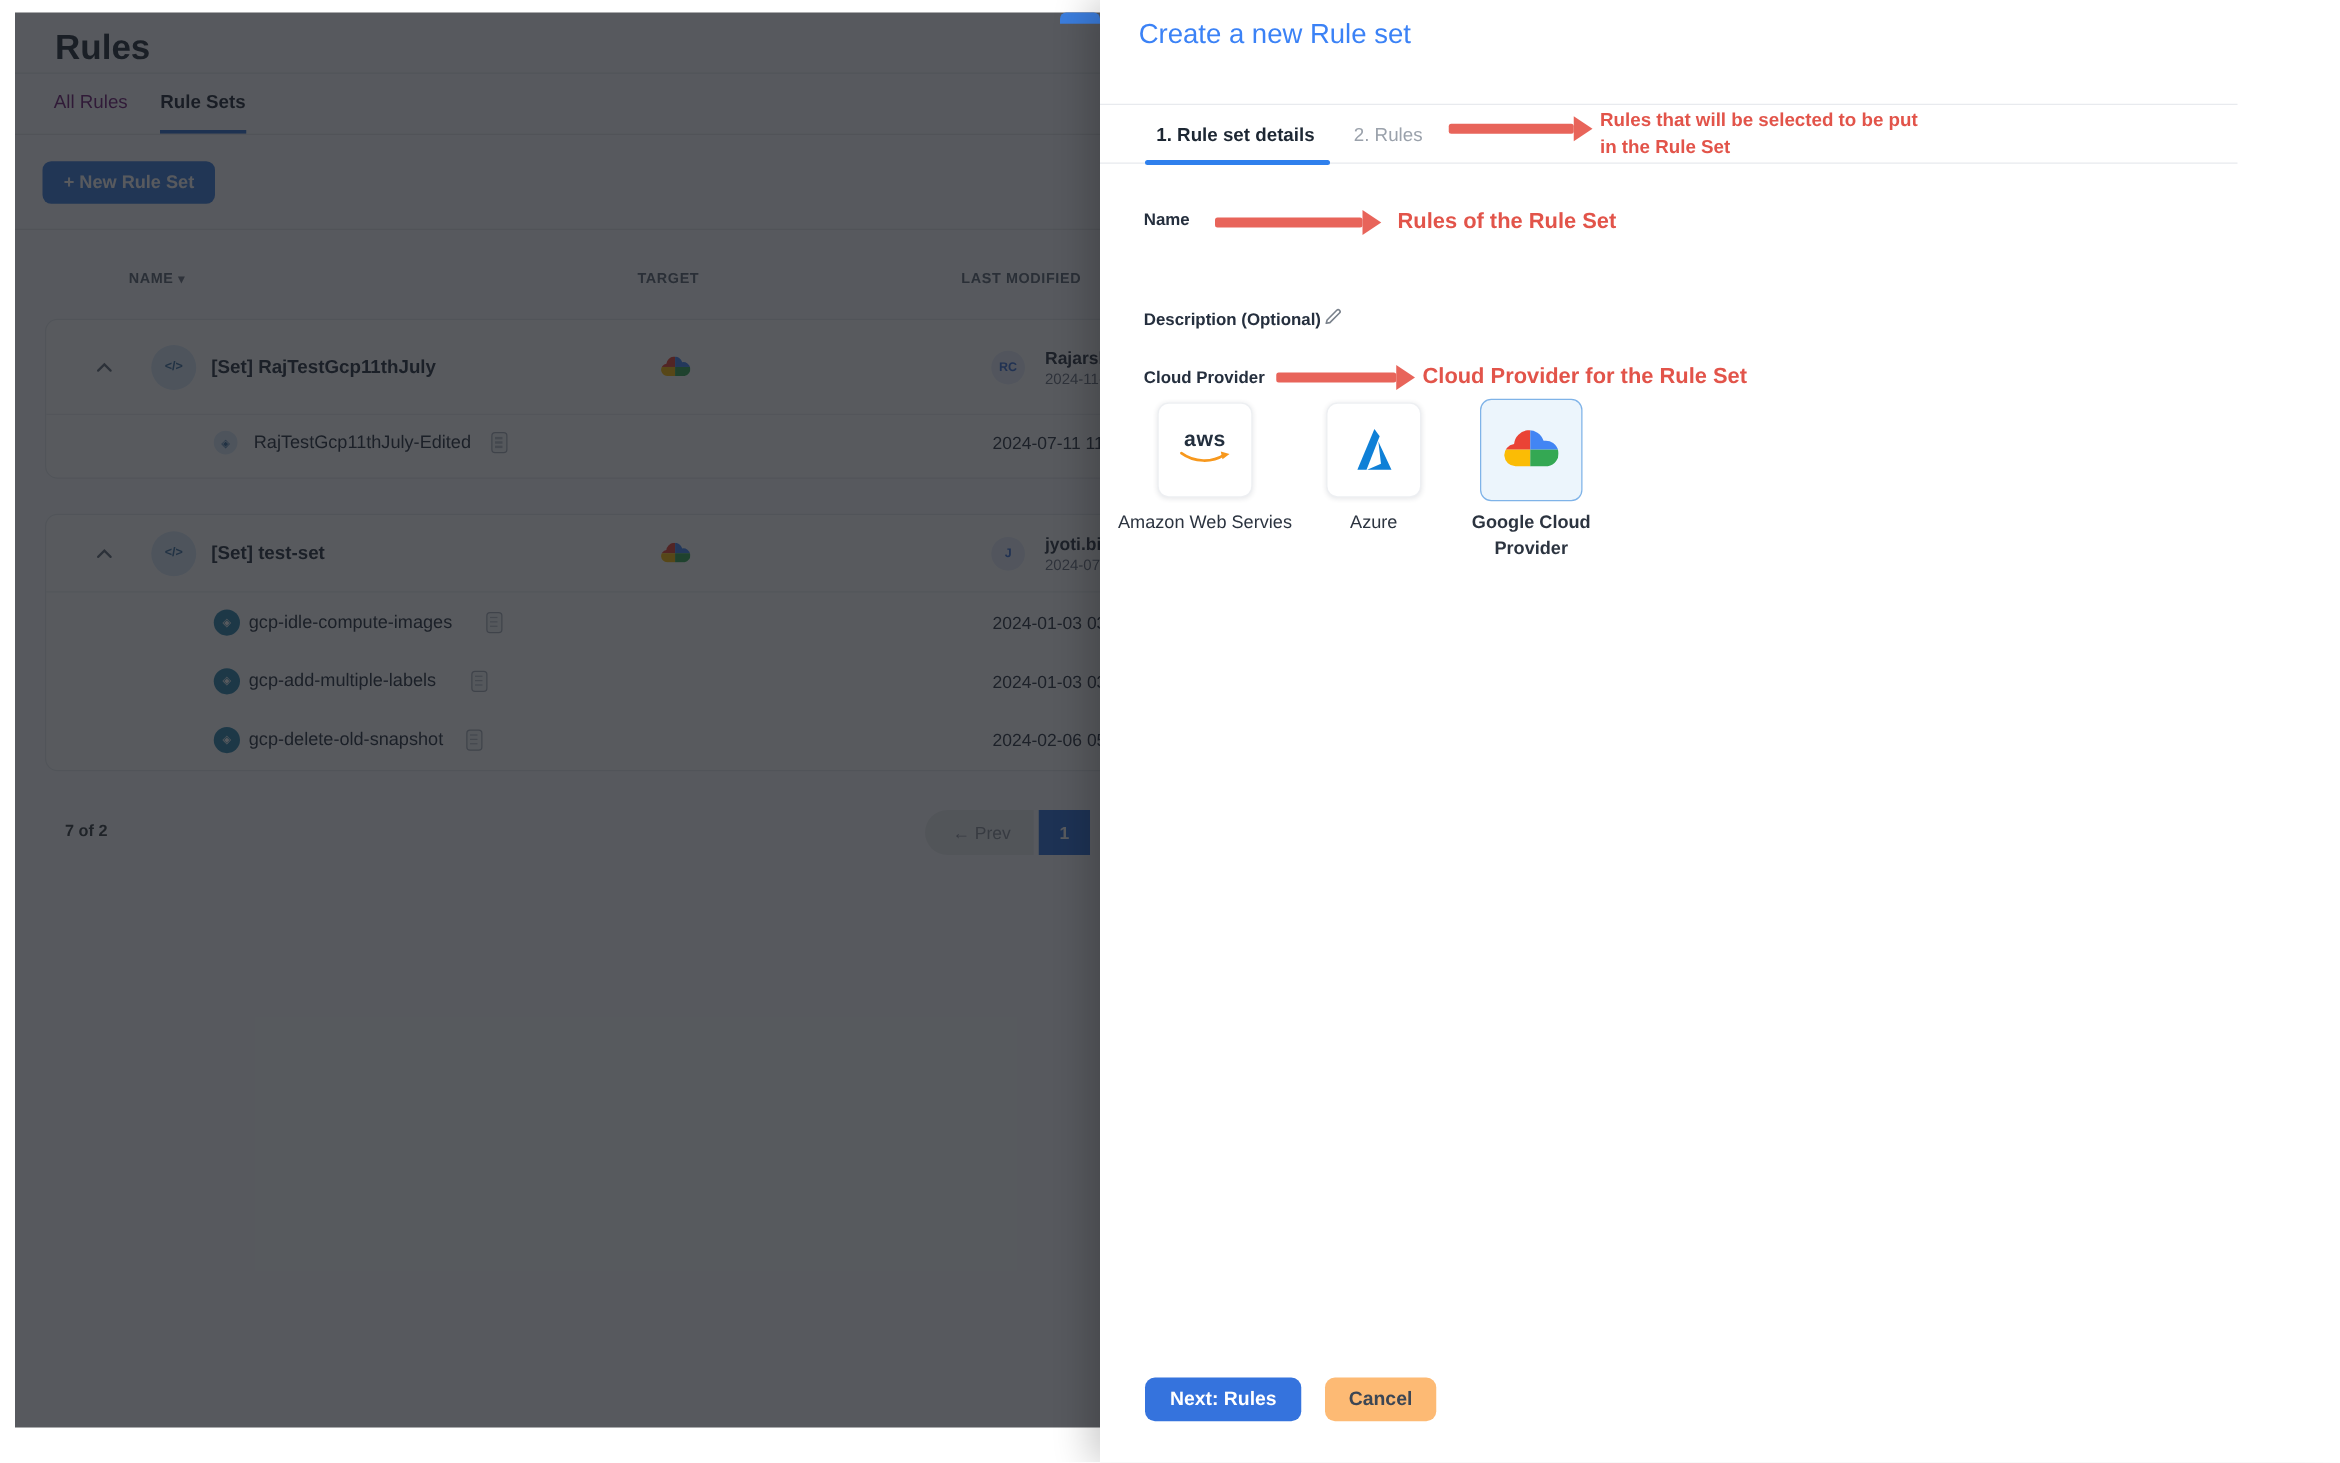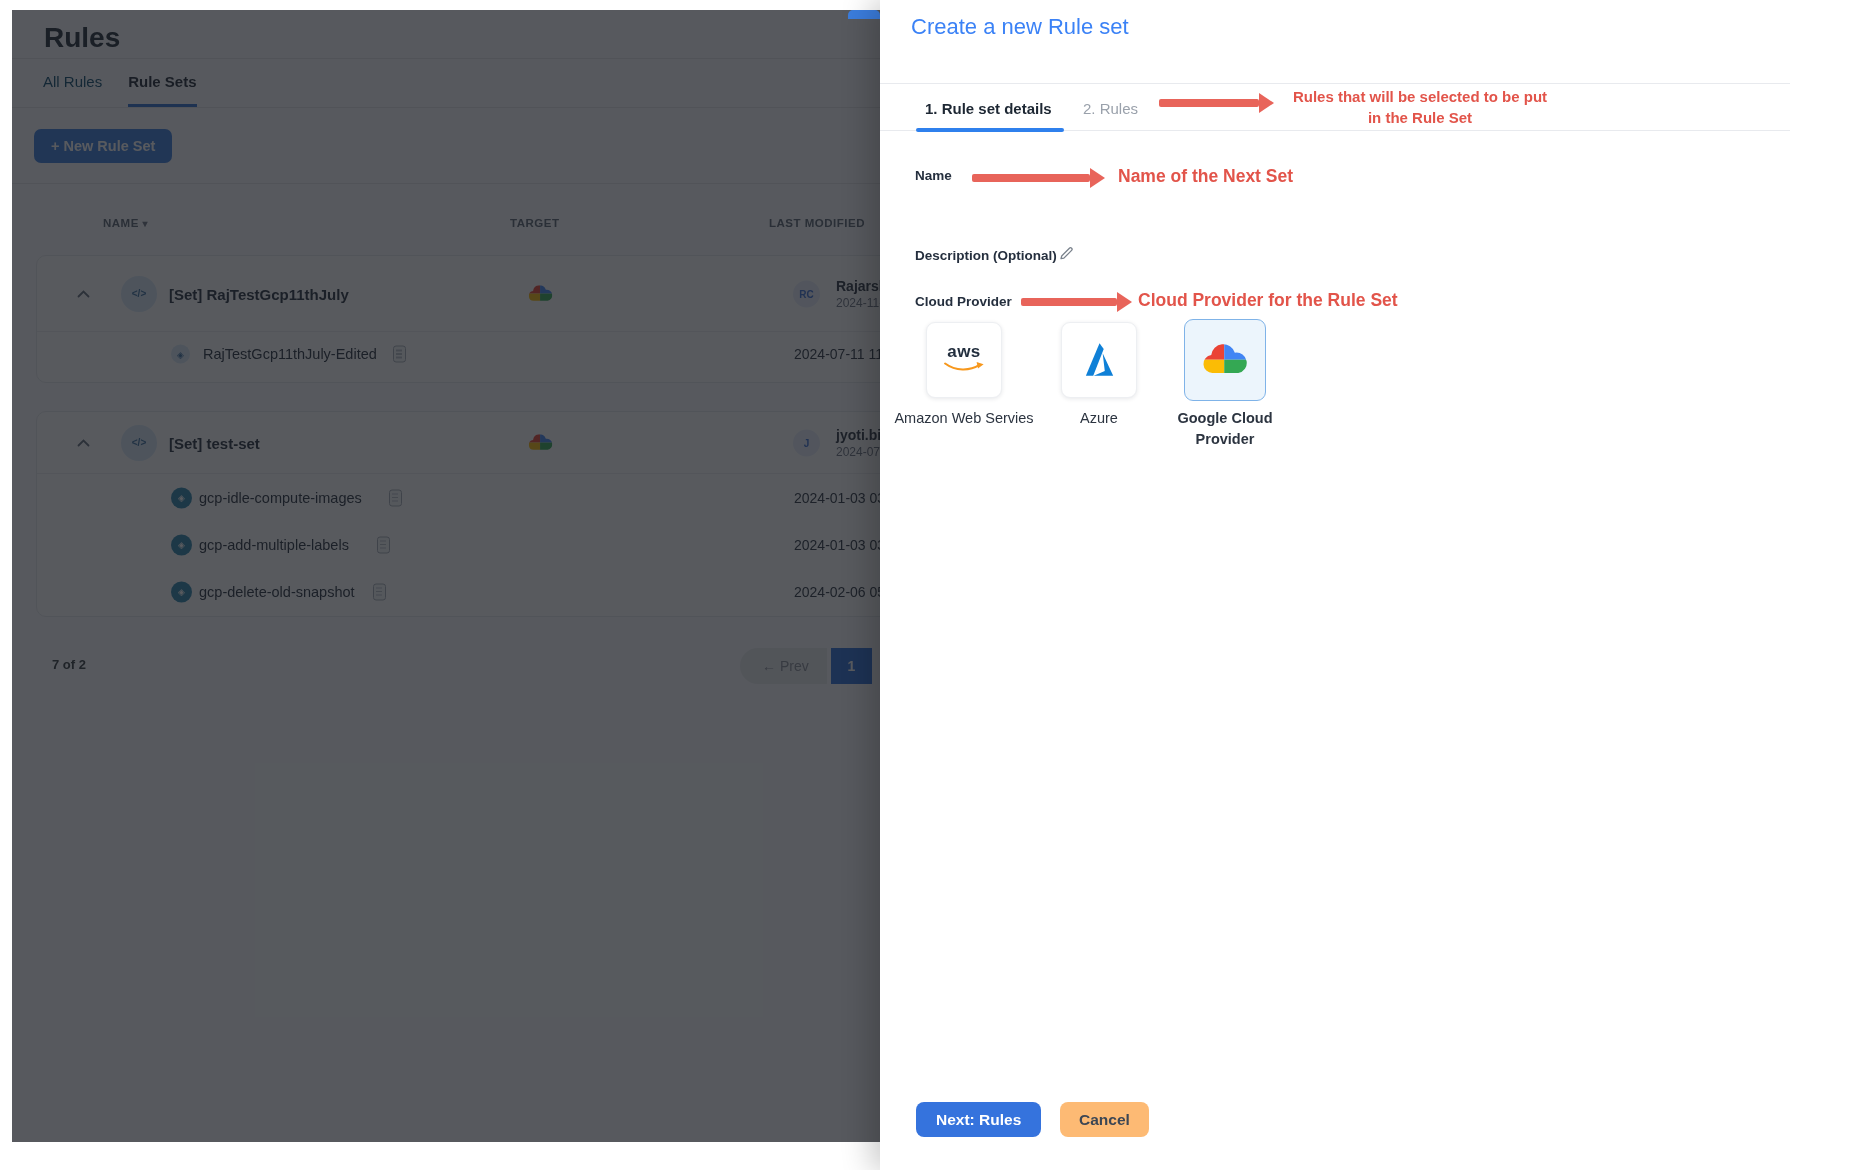--- a/index.html
+++ b/index.html
@@ -7,21 +7,21 @@
   .stage{position:relative;width:1872px;height:1170px;background:#ffffff;overflow:hidden;}
 
   
   .page{position:absolute;left:12px;top:10px;right:0;height:1132px;background:#fbfcfd;}
   .pg-title{position:absolute;left:32px;top:12px;font-size:28px;font-weight:800;color:#222b38;margin:0;}
   .hr{position:absolute;left:0;right:0;height:1px;background:#e4e7ea;}
   .hr-title{top:48px;}
   .hr-tabs{top:97px;}
   .hr-section{top:173px;}
   .tabs{position:absolute;left:31px;top:63px;display:flex;gap:26px;}
-  .tab{font-size:15px;color:#0c4a6e;padding-bottom:14px;cursor:pointer;}
+  .tab{font-size:15px;color:#701a75;padding-bottom:14px;cursor:pointer;}
   .tab.active{color:#1f2733;font-weight:700;border-bottom:3px solid #2f6fd0;}
   .btn-new{position:absolute;left:22px;top:119px;height:34px;padding:0 17px;background:#3b7ddd;color:#fff;
            font-size:14.5px;font-weight:700;border:none;border-radius:7px;cursor:pointer;}
   .thead{position:absolute;left:0;right:0;top:207px;font-size:11.5px;font-weight:700;letter-spacing:.5px;color:#5a6472;}
   .thead .col-name{position:absolute;left:91px;}
   .thead .sort{color:#6b7280;font-size:10px;}
   .thead .col-target{position:absolute;left:498px;}
   .thead .col-mod{position:absolute;left:757px;}
 
   .card{position:absolute;left:24px;right:-8px;background:#ffffff;border:1px solid #e6e9ed;border-radius:10px;}
@@ -71,21 +71,21 @@
   .step2{left:203px;color:#9aa1ab;}
   .step-underline{position:absolute;left:36px;bottom:-2px;width:148px;height:4px;background:#2f80ed;border-radius:2px;}
 
   .rarrow{position:absolute;height:8px;background:#e8645a;border-radius:2px;z-index:3;}
   .rarrow::after{content:"";position:absolute;right:-15px;top:50%;transform:translateY(-50%);
                  border-left:15px solid #e8645a;border-top:10px solid transparent;border-bottom:10px solid transparent;}
   .arrow-steps{left:279px;top:99px;width:100px;}
   .arrow-name{left:92px;top:174px;width:118px;}
   .arrow-cp{left:141px;top:298px;width:96px;}
   .ann{position:absolute;color:#e2544a;font-weight:800;z-index:3;}
-  .ann-steps{left:400px;top:86px;width:280px;text-align:center;font-size:15px;line-height:21px;}
+  .ann-steps{left:400px;top:86px;width:280px;text-align:left;font-size:15px;line-height:21px;}
   .ann-name{left:238px;top:166px;font-size:17.5px;}
   .ann-cp{left:258px;top:290px;font-size:17.5px;}
 
   .f-label{position:absolute;font-size:13.5px;font-weight:700;color:#252f3e;}
   .lbl-name{left:35px;top:168px;}
   .lbl-desc{left:35px;top:248px;}
   .pencil{position:absolute;left:178px;top:245px;line-height:0;cursor:pointer;}
   .lbl-cp{left:35px;top:294px;}
 
   .inputwrap{position:absolute;left:35px;top:192px;width:357px;height:37px;border:1.6px solid #8fb9ee;border-radius:8px;
@@ -240,21 +240,21 @@
     </div>
 
     <div class="rarrow arrow-steps"></div>
     <div class="ann ann-steps">
       <div>Rules that will be selected to be put</div>
       <div>in the Rule Set</div>
     </div>
 
     <label class="f-label lbl-name">Name</label>
     <div class="rarrow arrow-name"></div>
-    <div class="ann ann-name">Name of the Next Set</div>
+    <div class="ann ann-name">Rules of the Rule Set</div>
 
 
     <label class="f-label lbl-desc">Description (Optional)</label>
     <span class="pencil">
       <svg width="16" height="16" viewBox="0 0 16 16">
           <path d="M3 13.6 3.7 11 11.4 3.2a1.55 1.55 0 0 1 2.2 2.2L5.9 13.1z" fill="none" stroke="#7a828c" stroke-width="1.3" stroke-linejoin="round"></path>
         </svg>
     </span>
 
     <label class="f-label lbl-cp">Cloud Provider</label>

